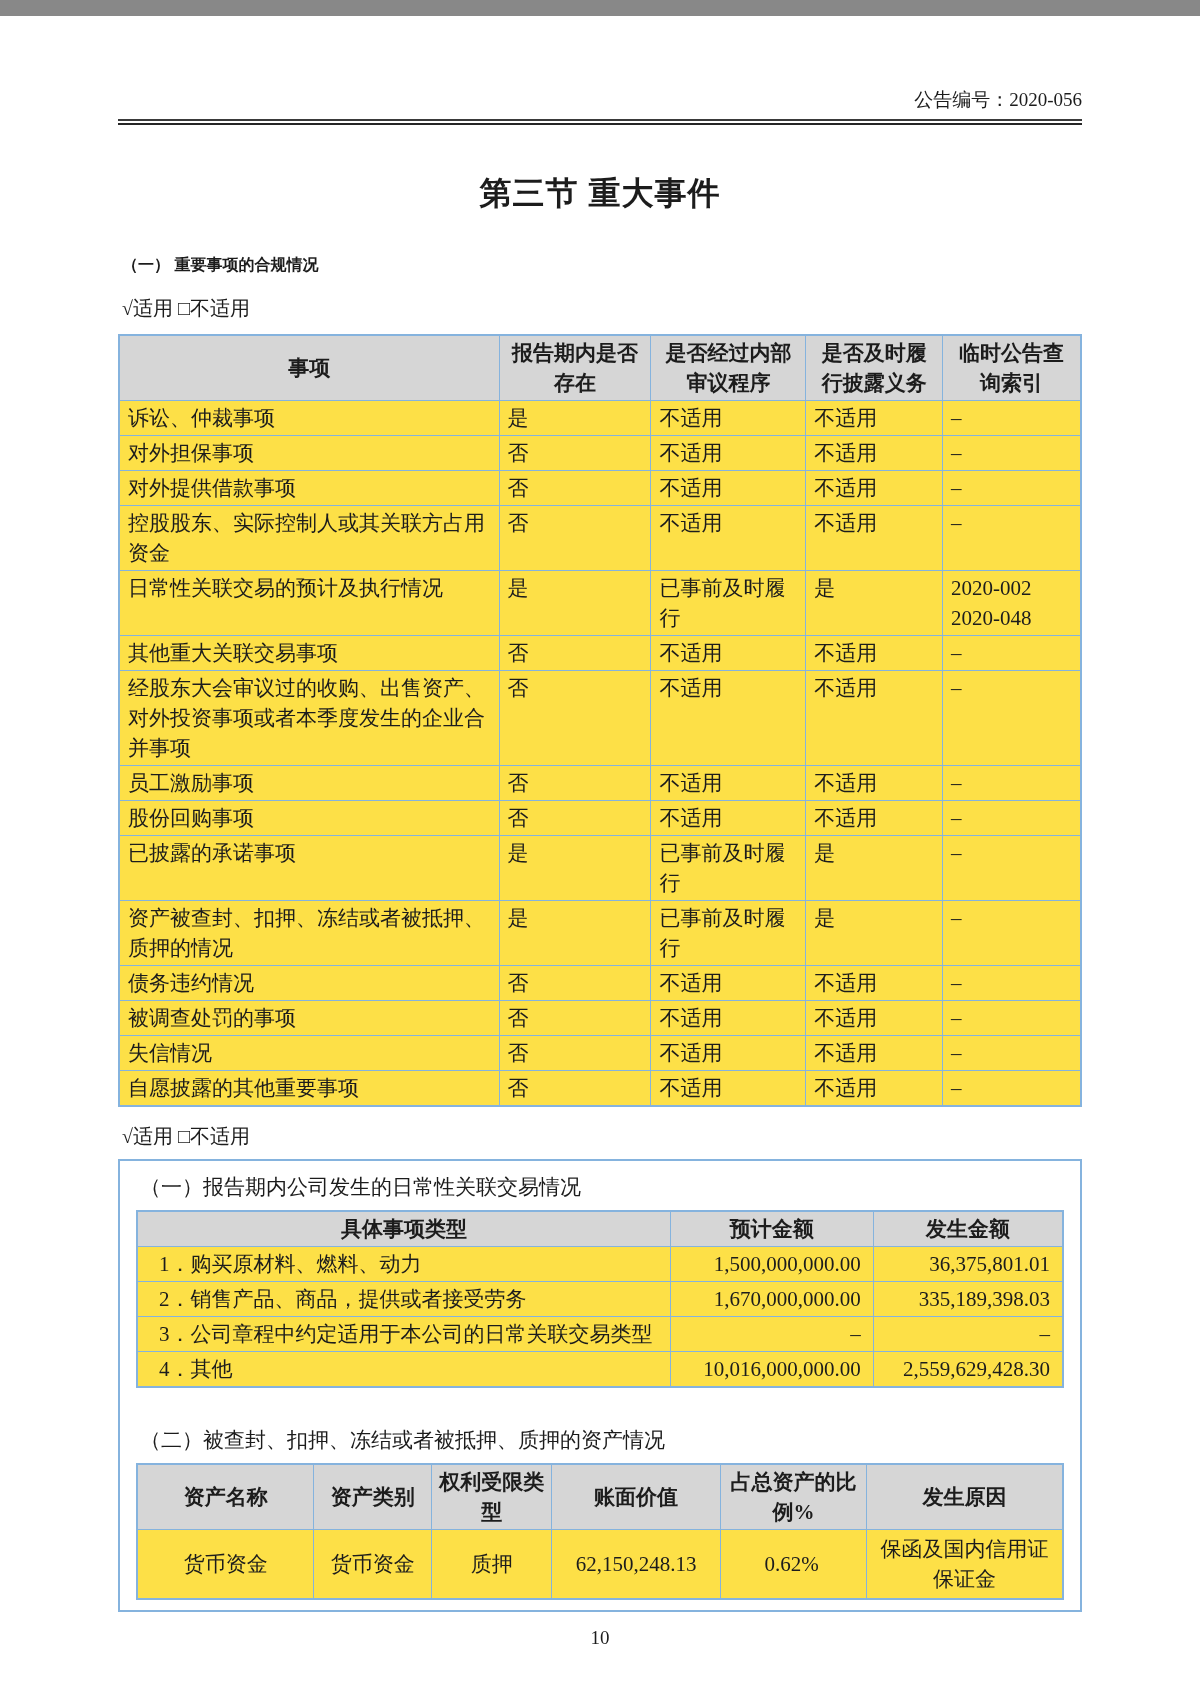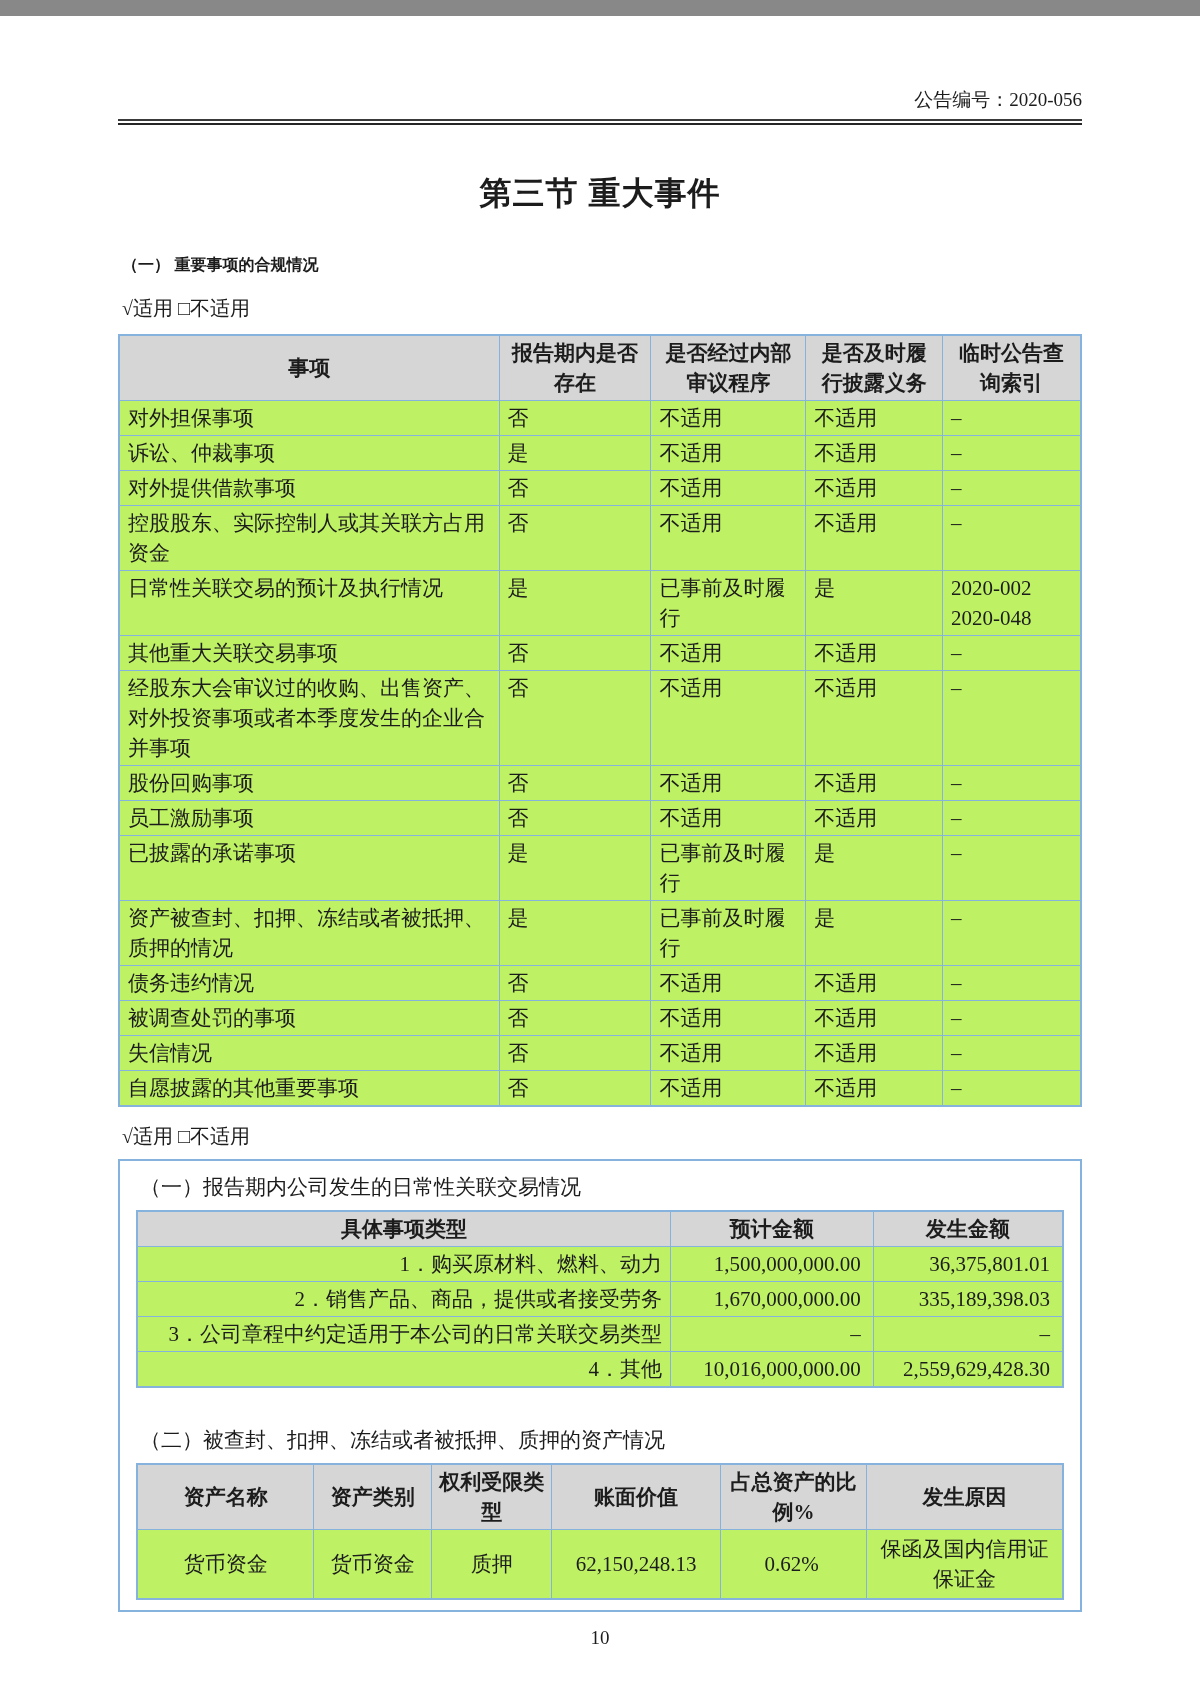--- a/index.html
+++ b/index.html
@@ -30,21 +30,21 @@
     margin:46px 0 0 0;text-align:center;
     font-family:"Liberation Sans","DejaVu Sans",sans-serif;
     font-size:32px;font-weight:bold;line-height:44px;letter-spacing:1px;
   }
   .sec-heading{
     margin:36px 0 0 4px;
     font-family:"Liberation Sans","DejaVu Sans",sans-serif;
     font-size:16px;font-weight:bold;line-height:28px;
   }
   .applicable{margin:16px 0 0 4px;font-size:20px;line-height:27px;}
-  table{border-collapse:collapse;table-layout:fixed;width:100%;background:#bef264;}
+  table{border-collapse:collapse;table-layout:fixed;width:100%;background:#fde047;}
   table.bordered{border:2px solid var(--tbl);}
   th,td{
     border:1px solid var(--tbl);
     font-size:21px;line-height:30px;
     white-space:pre-line;word-break:break-all;
     box-sizing:border-box;
   }
   th{
     background:var(--hdrbg);font-weight:bold;text-align:center;
     vertical-align:middle;padding:2px 6px;
@@ -59,21 +59,21 @@
     font-family:"Liberation Sans","DejaVu Sans",sans-serif;
     font-size:22px;font-weight:bold;line-height:28px;
   }
   .outer-box{
     margin-top:9px;border:2px solid var(--tbl);
     padding:8px 16px 10px 16px;box-sizing:border-box;
   }
   .sub-heading{font-size:21px;line-height:28px;margin:4px 0 9px 4px;}
   .sub-heading.second{margin-top:38px;}
   .t2 td{vertical-align:middle;}
-  .t2 td:nth-child(1){text-align:right;padding-left:21px;}
+  .t2 td:nth-child(1){text-align:left;padding-left:21px;}
   .t2 td:nth-child(2),.t2 td:nth-child(3){text-align:right;padding-right:12px;}
   .t3 td{text-align:center;vertical-align:middle;padding:4px 6px;}
   .t3 td:nth-child(5){padding-right:10px;}
   .t3 td{height:62px;}
   .page-number{margin-top:15px;text-align:center;font-size:19px;}
 </style>
 </head>
 <body>
 
 <div class="page">
@@ -99,29 +99,29 @@
           <tr>
             <th>事项</th>
             <th>报告期内是否存在</th>
             <th>是否经过内部审议程序</th>
             <th>是否及时履行披露义务</th>
             <th>临时公告查询索引</th>
           </tr>
         </thead>
         <tbody>
           <tr>
+            <td>诉讼、仲裁事项</td>
+            <td>是</td>
+            <td>不适用</td>
+            <td>不适用</td>
+            <td>–</td>
+          </tr>
+          <tr>
             <td>对外担保事项</td>
             <td>否</td>
-            <td>不适用</td>
-            <td>不适用</td>
-            <td>–</td>
-          </tr>
-          <tr>
-            <td>诉讼、仲裁事项</td>
-            <td>是</td>
             <td>不适用</td>
             <td>不适用</td>
             <td>–</td>
           </tr>
           <tr>
             <td>对外提供借款事项</td>
             <td>否</td>
             <td>不适用</td>
             <td>不适用</td>
             <td>–</td>
@@ -149,28 +149,28 @@
             <td>–</td>
           </tr>
           <tr>
             <td>经股东大会审议过的收购、出售资产、对外投资事项或者本季度发生的企业合并事项</td>
             <td>否</td>
             <td>不适用</td>
             <td>不适用</td>
             <td>–</td>
           </tr>
           <tr>
+            <td>员工激励事项</td>
+            <td>否</td>
+            <td>不适用</td>
+            <td>不适用</td>
+            <td>–</td>
+          </tr>
+          <tr>
             <td>股份回购事项</td>
-            <td>否</td>
-            <td>不适用</td>
-            <td>不适用</td>
-            <td>–</td>
-          </tr>
-          <tr>
-            <td>员工激励事项</td>
             <td>否</td>
             <td>不适用</td>
             <td>不适用</td>
             <td>–</td>
           </tr>
           <tr>
             <td>已披露的承诺事项</td>
             <td>是</td>
             <td>已事前及时履行</td>
             <td>是</td>

